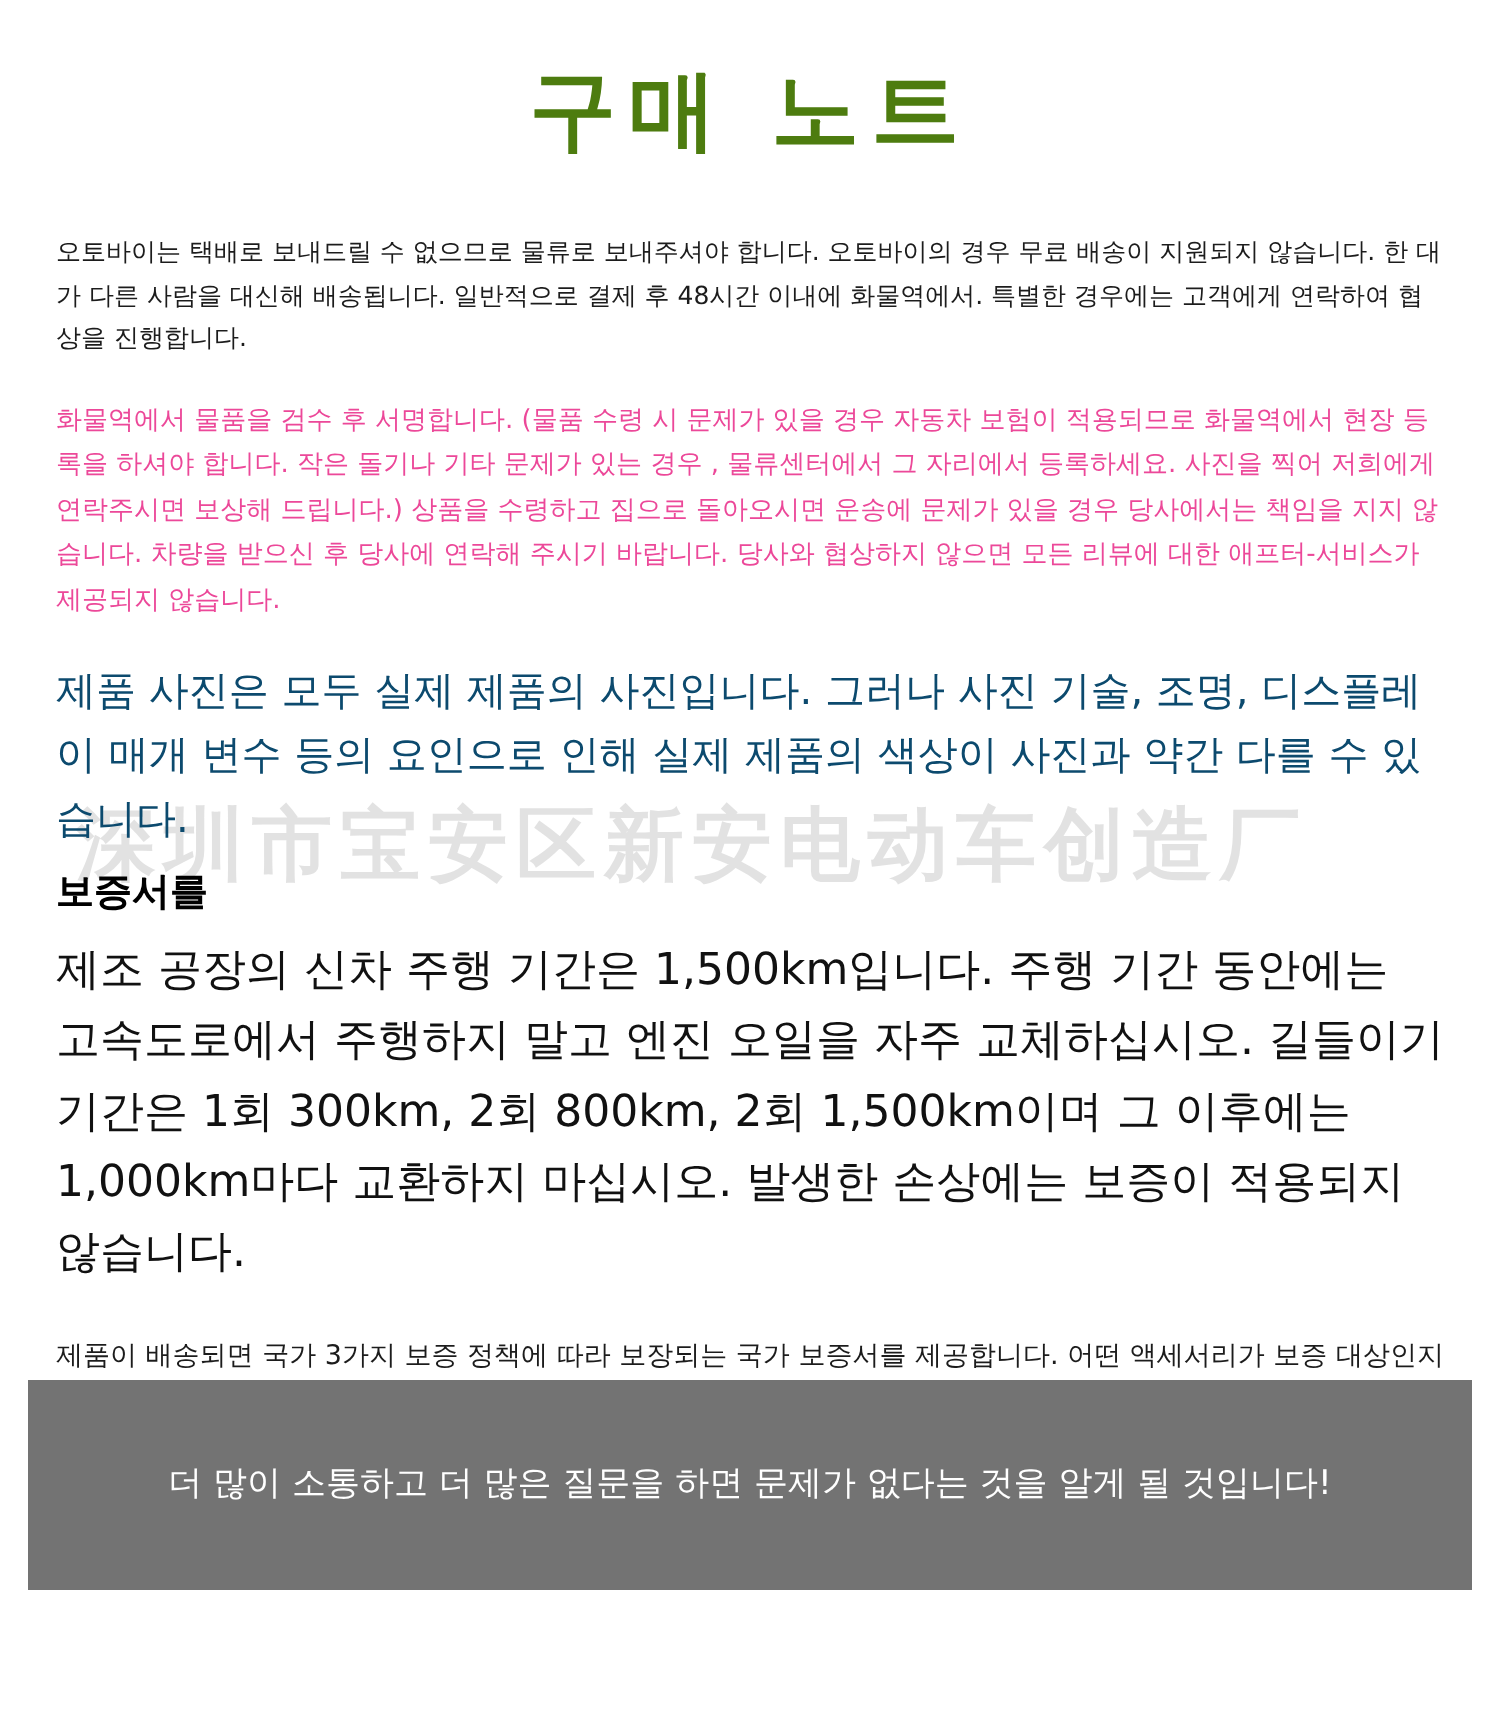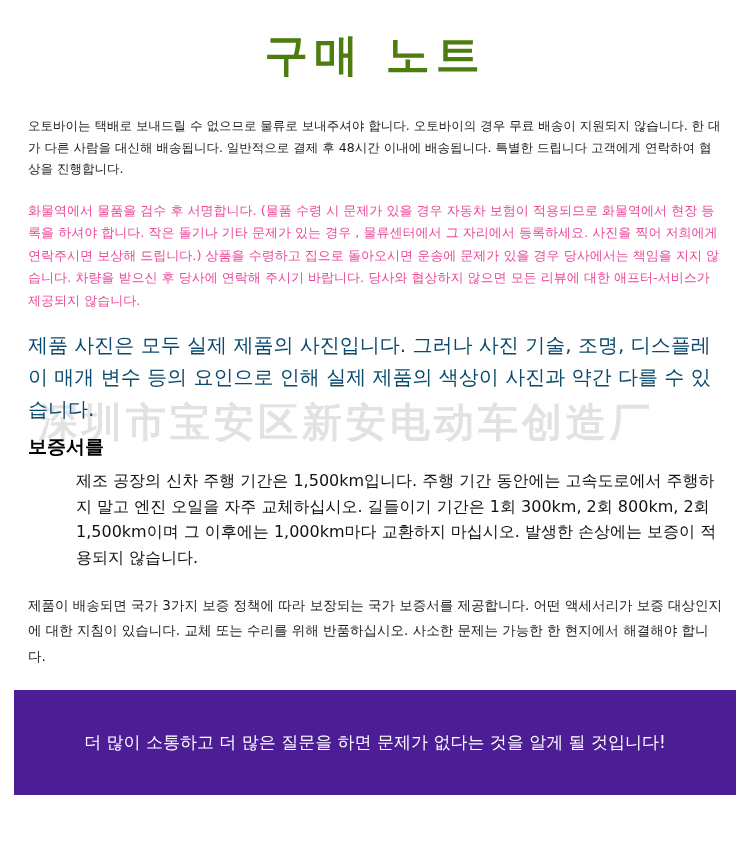--- a/index.html
+++ b/index.html
@@ -80,24 +80,23 @@
   }
 
   .p-bold-cn {
     font-size: 19px;
     font-weight: bold;
     color: #000000;
     line-height: 1.5;
   }
 
   .p-body {
-    font-size: 16px;
+    font-size: 22px;
     color: #111111;
     line-height: 1.6;
-    margin-left: 48px;
   }
 
   .p-last {
     font-size: 13.5px;
     color: #1c1c1c;
     line-height: 1.9;
   }
 
   .gap-1 { height: 22px; }
   .gap-2 { height: 20px; }
@@ -105,21 +104,21 @@
   .gap-4 { height: 6px; }
   .gap-5 { height: 8px; }
   .gap-6 { height: 22px; }
 
   .banner {
     position: absolute;
     left: 14px;
     top: 690px;
     width: 722px;
     height: 105px;
-    background: #4c1d95;
+    background: #737373;
     display: flex;
     align-items: center;
     justify-content: center;
     z-index: 2;
   }
   .banner-text {
     color: #ffffff;
     font-size: 17px;
     text-align: center;
     padding: 0 18px;
@@ -133,21 +132,21 @@
 <div class="page">
 
   <div class="watermark">深圳市宝安区新安电动车创造厂</div>
 
   <div class="content">
 
     <div class="title">구매 노트</div>
 
     <div class="gap-1"></div>
 
-    <p class="para p-small">오토바이는 택배로 보내드릴 수 없으므로 물류로 보내주셔야 합니다. 오토바이의 경우 무료 배송이 지원되지 않습니다. 한 대가 다른 사람을 대신해 배송됩니다. 일반적으로 결제 후 48시간 이내에 배송됩니다. 특별한 드립니다 고객에게 연락하여 협상을 진행합니다.</p>
+    <p class="para p-small">오토바이는 택배로 보내드릴 수 없으므로 물류로 보내주셔야 합니다. 오토바이의 경우 무료 배송이 지원되지 않습니다. 한 대가 다른 사람을 대신해 배송됩니다. 일반적으로 결제 후 48시간 이내에 화물역에서. 특별한 경우에는 고객에게 연락하여 협상을 진행합니다.</p>
 
     <div class="gap-2"></div>
 
     <p class="para p-red">화물역에서 물품을 검수 후 서명합니다. (물품 수령 시 문제가 있을 경우 자동차 보험이 적용되므로 화물역에서 현장 등록을 하셔야 합니다. 작은 돌기나 기타 문제가 있는 경우 , 물류센터에서 그 자리에서 등록하세요. 사진을 찍어 저희에게 연락주시면 보상해 드립니다.) 상품을 수령하고 집으로 돌아오시면 운송에 문제가 있을 경우 당사에서는 책임을 지지 않습니다. 차량을 받으신 후 당사에 연락해 주시기 바랍니다. 당사와 협상하지 않으면 모든 리뷰에 대한 애프터-서비스가 제공되지 않습니다.</p>
 
     <div class="gap-3"></div>
 
     <p class="para p-med">제품 사진은 모두 실제 제품의 사진입니다. 그러나 사진 기술, 조명, 디스플레이 매개 변수 등의 요인으로 인해 실제 제품의 색상이 사진과 약간 다를 수 있습니다.</p>
 
     <div class="gap-4"></div>

